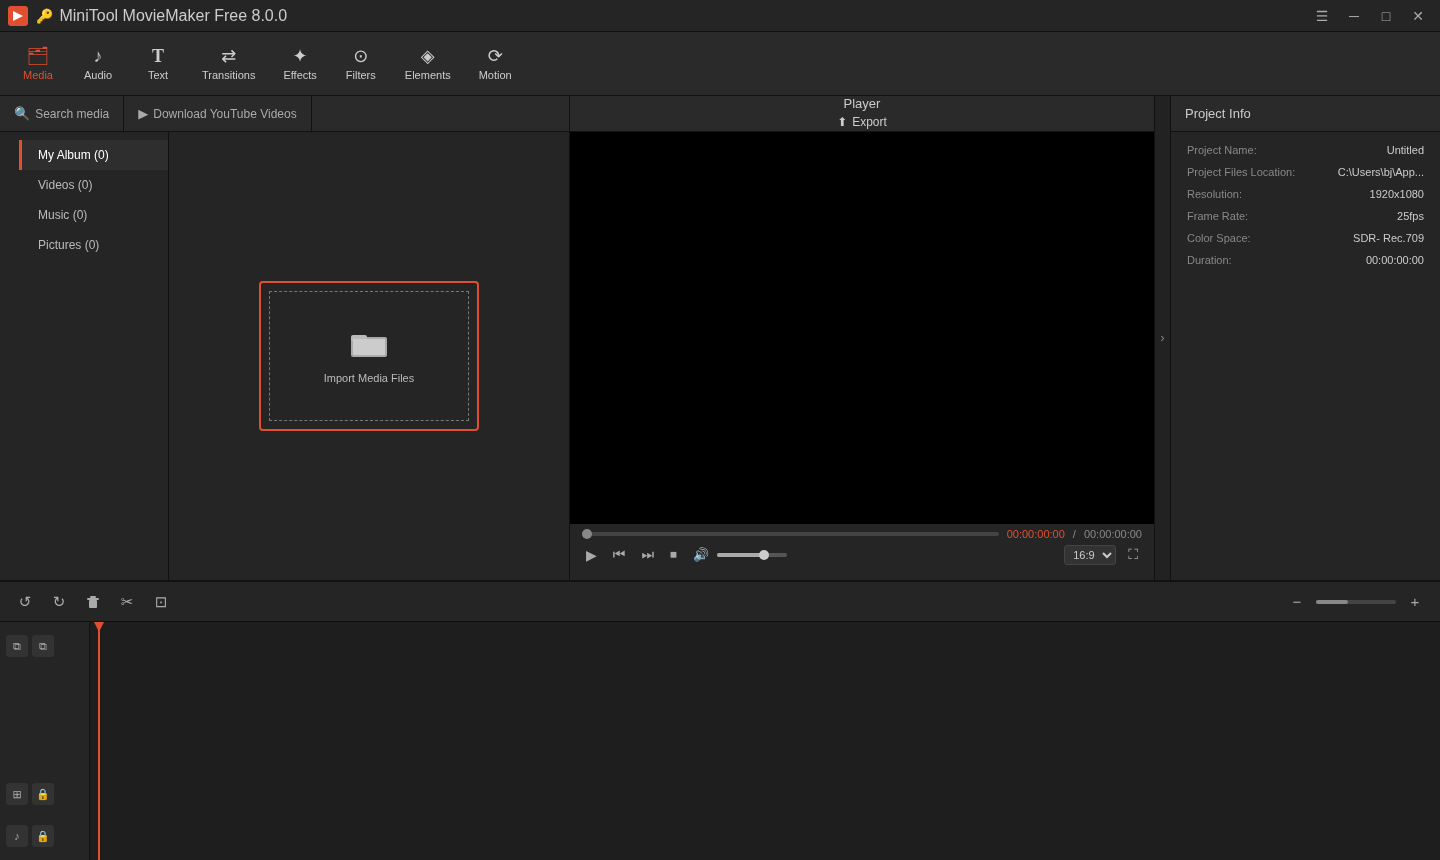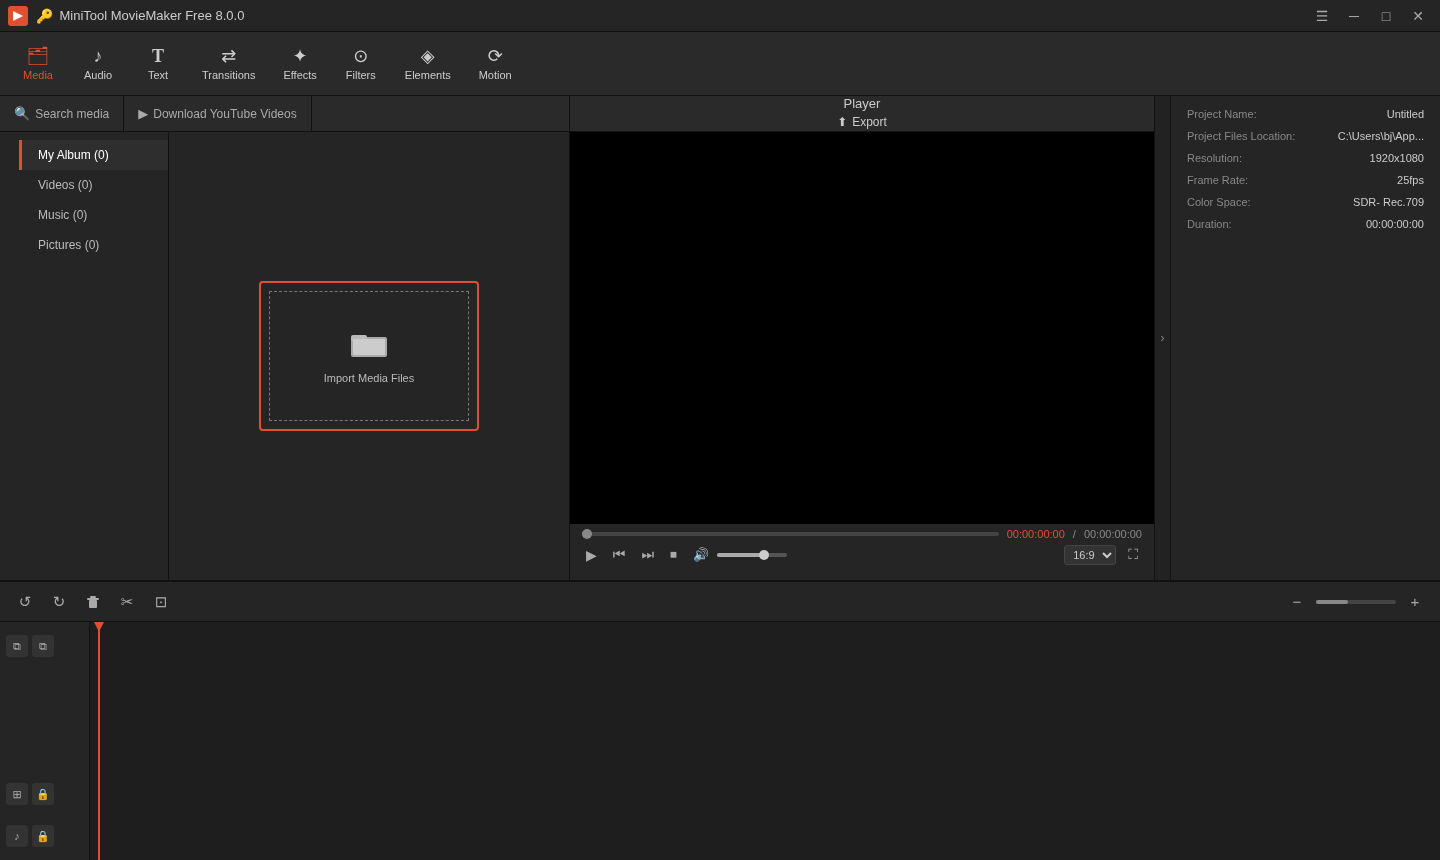--- a/index.html
+++ b/index.html
@@ -28,21 +28,21 @@
     #titlebar .app-logo {
       width: 20px; height: 20px;
       background: #e05030;
       border-radius: 3px;
       display: flex; align-items: center; justify-content: center;
       margin-right: 8px;
       flex-shrink: 0;
     }
     #titlebar .app-title {
       color: #ccc;
-      font-size: 13px;
+      font-size: 16px;
       flex: 1;
     }
     #titlebar .win-controls {
       display: flex; gap: 4px;
     }
     #titlebar .win-btn {
       width: 28px; height: 28px;
       background: transparent;
       border: none;
       color: #aaa;
@@ -694,20 +694,23 @@
             <button class="fullscreen-btn ctrl-btn">⛶</button>
           </div>
         </div>
       </div>
 
       <div id="side-collapse">
         <span style="color:#888; font-size:12px;">›</span>
       </div>
 
       <div id="project-info">
+        <div id="project-info-header">
+          <span>Project Info</span>
+        </div>
         <div id="project-info-body">
           <div class="info-row">
             <span class="info-label">Project Name:</span>
             <span class="info-value">Untitled</span>
           </div>
           <div class="info-row">
             <span class="info-label">Project Files Location:</span>
             <span class="info-value">C:\Users\bj\App...</span>
           </div>
           <div class="info-row">

